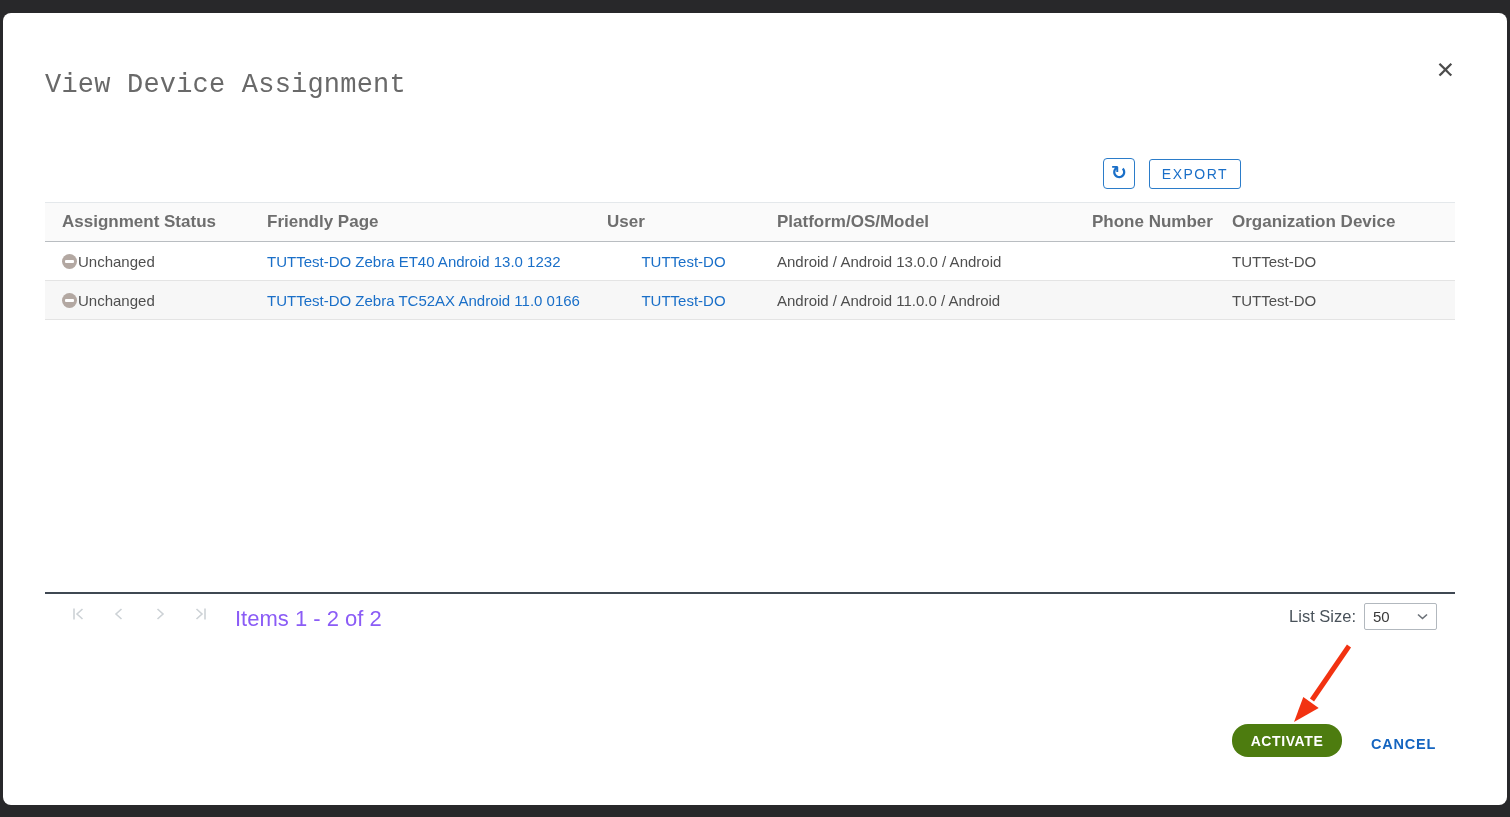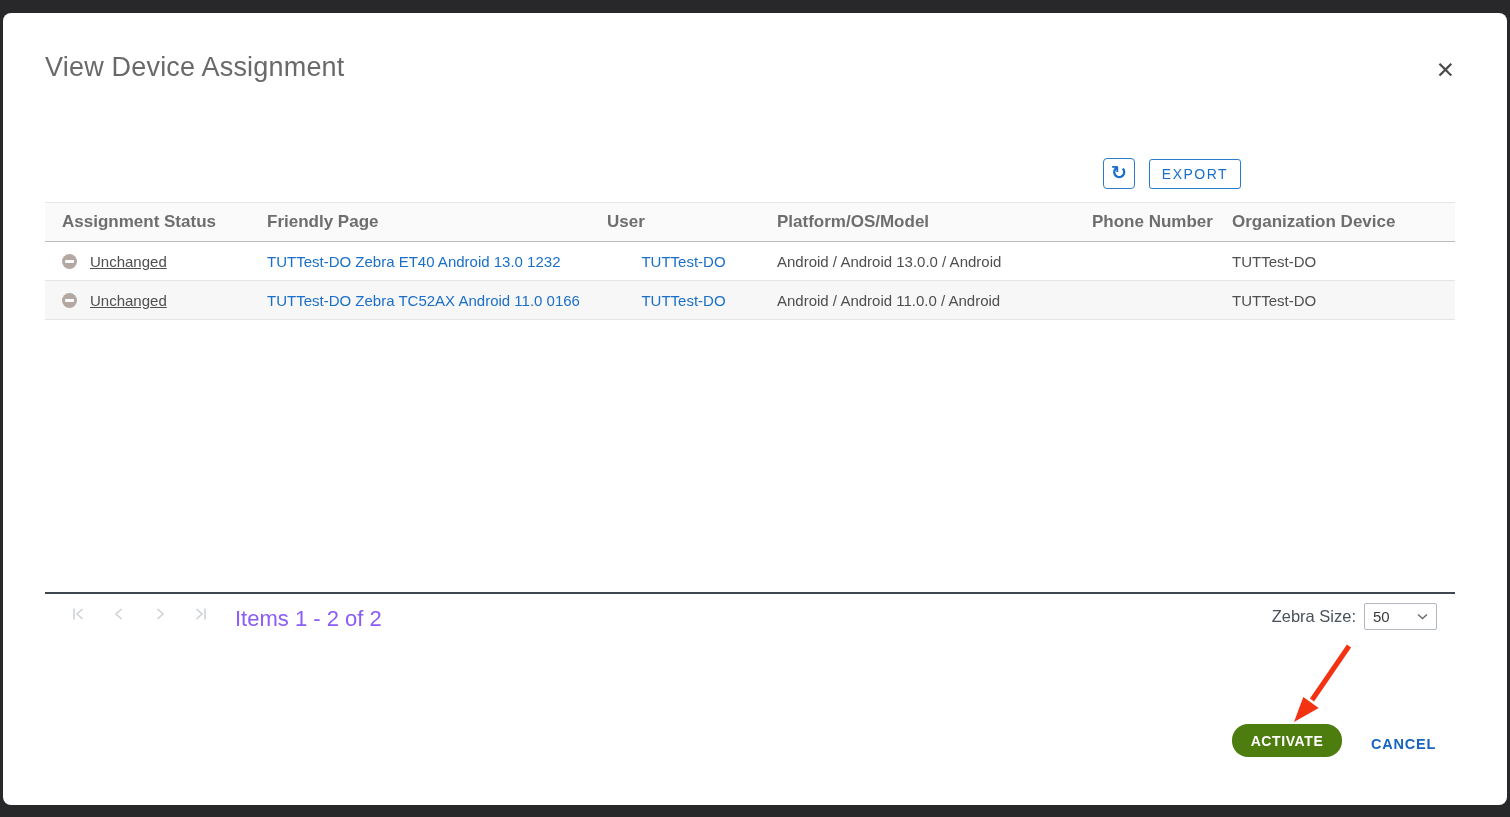--- a/index.html
+++ b/index.html
@@ -12,23 +12,24 @@
     position: absolute; inset: 0;
     background: #28282a;
   }
   .modal {
     position: absolute;
     left: 3px; right: 3px; top: 13px; bottom: 12px;
     background: #ffffff;
     border-radius: 8px;
   }
   .modal-title {
-    position: absolute; left: 42px; top: 39px;
+    position: absolute; left: 42px; top: 57px;
     font-size: 27px; color: #696969; font-weight: 400;
     letter-spacing: 0.2px;
+    font-family: Liberation Mono, monospace;
   }
   .close-btn {
     position: absolute; right: 52px; top: 46px;
     font-size: 23px; color: #4c4c4c; line-height: 1;
     background: none; border: none; cursor: pointer;
     font-family: "DejaVu Sans", sans-serif;
   }
   
   .refresh-btn {
     position: absolute; left: 1100px; top: 145px;
@@ -91,21 +92,21 @@
   .minus-icon {
     display: inline-block; width: 15px; height: 15px;
     background: #b3a8a2; border-radius: 50%;
     position: relative; flex: 0 0 auto;
   }
   .minus-icon::after {
     content: ""; position: absolute;
     left: 3px; top: 6px; width: 9px; height: 3px;
     background: #fff; border-radius: 1px;
   }
-  .status-text { margin-left: 13px; text-decoration: underline; }
+  .status-text { margin-left: 1px; }
   
   .footer-divider {
     position: absolute; left: 42px; top: 579px;
     width: 1410px; height: 2px; background: #3f4852;
   }
   .pagination {
     position: absolute; left: 66px; top: 592px;
     display: flex; align-items: center; gap: 24px;
   }
   .page-nav-btn {
@@ -241,21 +242,21 @@
       <button class="page-nav-btn">
         <svg width="16" height="16" viewBox="0 0 16 16">
             <polyline points="3.5,3 9,8 3.5,13"></polyline>
             <line x1="12" y1="2.5" x2="12" y2="13.5"></line>
           </svg>
       </button>
     </div>
     <div class="items-text">Items 1 - 2 of 2</div>
 
     <div class="page-size-wrap">
-      <span class="page-size-label">Zebra Size:</span>
+      <span class="page-size-label">List Size:</span>
       <div class="page-size-select">
         <span>50</span>
         <span class="chev">
           <svg width="11" height="7" viewBox="0 0 11 7">
               <polyline points="1,1.5 5.5,5.5 10,1.5"></polyline>
             </svg>
         </span>
       </div>
     </div>
 

